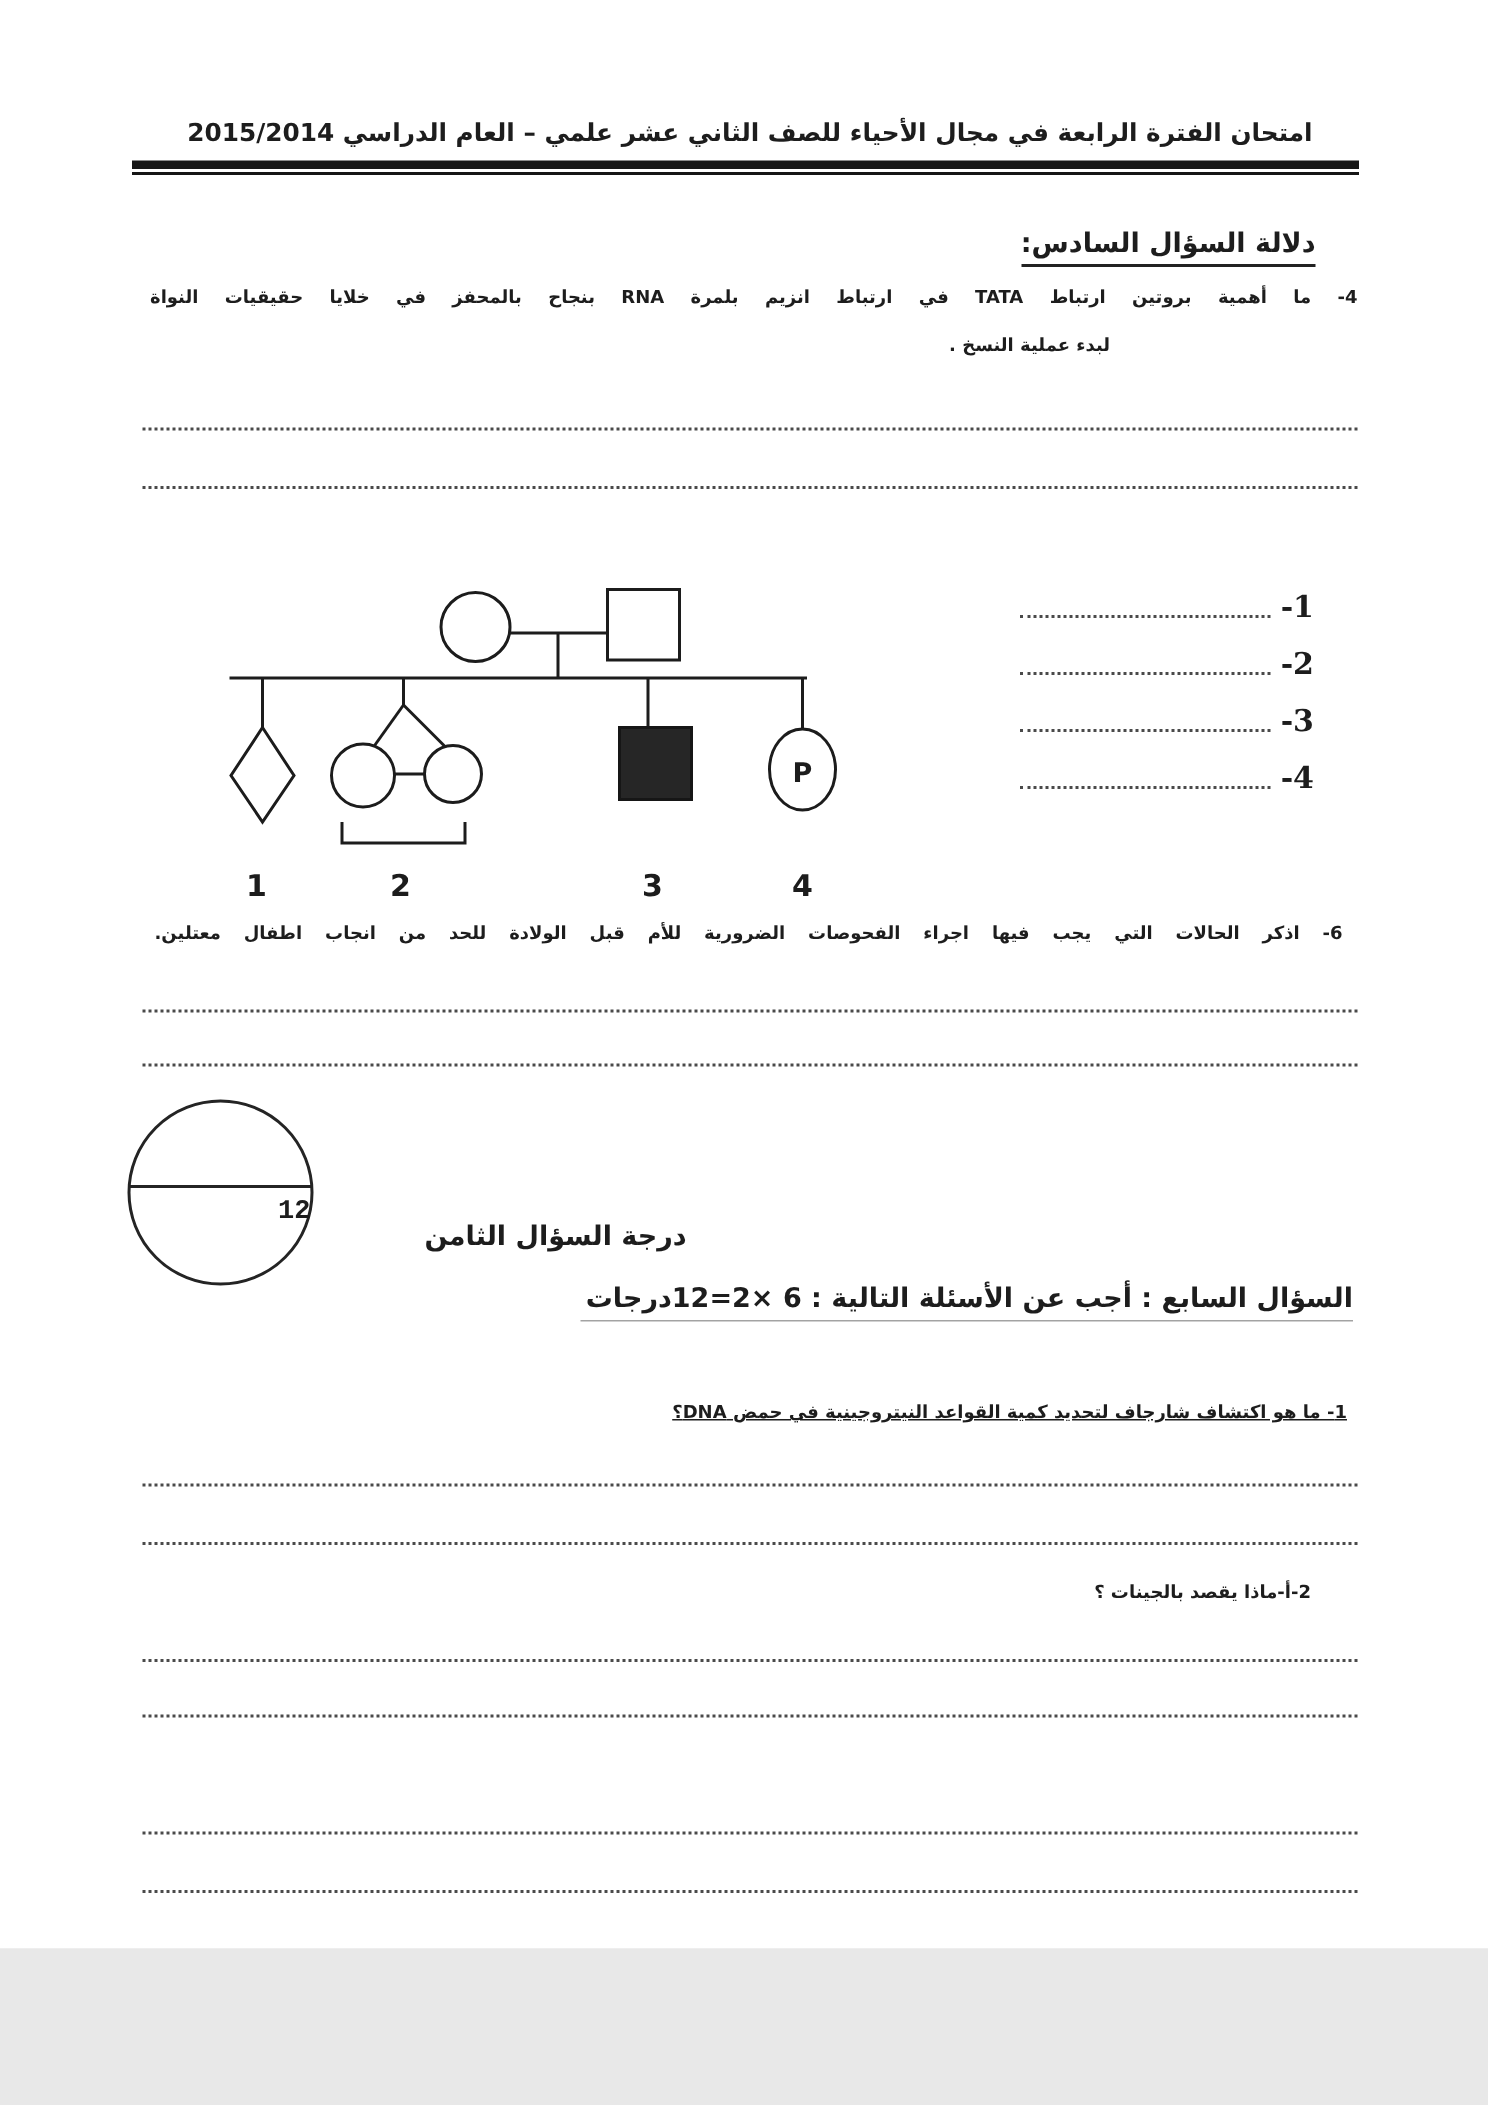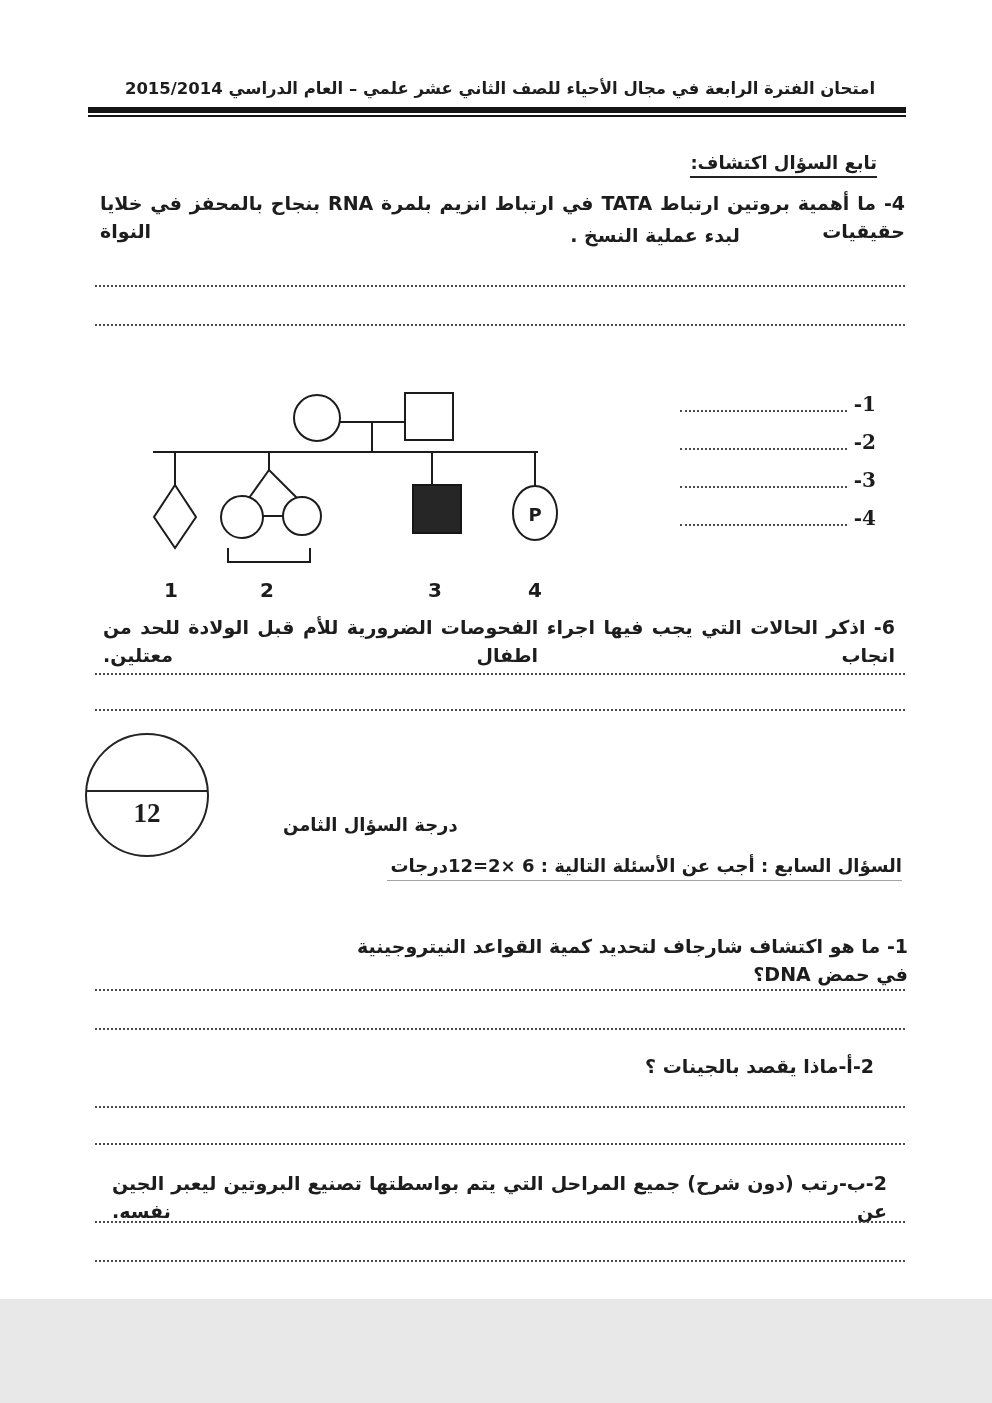--- a/index.html
+++ b/index.html
@@ -7,21 +7,21 @@
     position:relative;
     width:992px;height:1299px;
     margin:0 auto;
     background:#ffffff;
     font-family:"DejaVu Sans","Liberation Sans",sans-serif;
     color:#1d1d1d;
     overflow:hidden;
   }
   .abs{position:absolute;}
   .ar{direction:rtl;unicode-bidi:plaintext;}
-  .qtext{font-size:19px;font-weight:700;line-height:1.45;}
+  .qtext{font-size:12px;font-weight:700;line-height:1.45;}
   .heading{font-size:18px;font-weight:700;}
   .just{text-align:justify;text-align-last:justify;}
   .right{text-align:right;}
   .center{text-align:center;}
   .underline2{border-bottom:2px solid #222;padding-bottom:3px;}
   .underline3{border-bottom:1px solid #a3a3a3;padding-bottom:4px;}
   .dotline{
     height:0;
     border-bottom:2px dotted #4a4a4a;
   }
@@ -42,40 +42,40 @@
     left:85px;top:733px;width:124px;height:124px;
     border:2px solid #242424;border-radius:50%;
     box-sizing:border-box;
   }
   .score-divider{
     position:absolute;left:-1px;top:55px;width:122px;height:0;
     border-top:2px solid #242424;
   }
   .score-value{
     position:absolute;left:0;top:63px;width:100%;
-    text-align:center;font-size:27px;font-weight:700;
-    font-family:Liberation Serif, serif;
+    text-align:right;font-size:18px;font-weight:700;
+    font-family:Liberation Mono, monospace;
   }
   .pagenum{
     font-size:19px;font-family:"DejaVu Serif","Liberation Serif",serif;
   }
   svg .ln{stroke:#1c1c1c;stroke-width:2;fill:none;}
   svg .shape{stroke:#1c1c1c;stroke-width:2;fill:#ffffff;}
   svg .filled{stroke:#161616;stroke-width:2;fill:#262626;}
   svg text{fill:#1c1c1c;}
 </style>
 </head>
 <body>
 
 <div class="page">
 
   <div class="abs ar center" style="left:95px;top:79px;width:810px;font-size:16.5px;font-weight:700;">امتحان الفترة الرابعة في مجال الأحياء للصف الثاني عشر علمي – العام الدراسي 2015/2014</div>
   <div class="abs header-rule"></div>
 
-  <div class="abs ar heading underline2" style="right:115px;top:152px;">تابع السؤال اكتشاف:</div>
+  <div class="abs ar heading underline2" style="right:115px;top:152px;">دلالة السؤال السادس:</div>
 
   <div class="abs ar qtext just" style="left:100px;top:190px;width:805px;">4- ما أهمية بروتين ارتباط TATA في ارتباط انزيم بلمرة RNA بنجاح بالمحفز في خلايا حقيقيات النواة</div>
   <div class="abs ar qtext right" style="right:252px;top:222px;width:220px;">لبدء عملية النسخ .</div>
 
   <div class="abs dotline" style="left:95px;top:285px;width:810px;"></div>
   <div class="abs dotline" style="left:95px;top:324px;width:810px;"></div>
 
 
   <svg class="abs" style="left:125px;top:385px;" width="500" height="222" viewBox="0 0 500 222">
 
@@ -134,30 +134,29 @@
 
   <div class="abs score-badge">
     <div class="score-divider"></div>
     <div class="score-value">12</div>
   </div>
 
   <div class="abs ar heading" style="left:283px;top:814px;width:212px;text-align:left;">درجة السؤال الثامن</div>
 
   <div class="abs ar heading underline3 right" style="right:90px;top:855px;width:515px;">السؤال السابع : أجب عن الأسئلة التالية :  6 ×2=12درجات</div>
 
-  <div class="abs ar qtext right" style="right:84px;top:933px;width:585px;">1- ما هو اكتشاف شارجاف لتحديد كمية القواعد النيتروجينية في حمض DNA؟</div>
+  <div class="abs ar qtext right" style="right:94px;top:933px;width:585px;text-decoration:underline;">1- ما هو اكتشاف شارجاف لتحديد كمية القواعد النيتروجينية في حمض DNA؟</div>
 
   <div class="abs dotline" style="left:95px;top:989px;width:810px;"></div>
   <div class="abs dotline" style="left:95px;top:1028px;width:810px;"></div>
 
   <div class="abs ar qtext right" style="right:118px;top:1053px;width:300px;">2-أ-ماذا يقصد بالجينات ؟</div>
 
   <div class="abs dotline" style="left:95px;top:1106px;width:810px;"></div>
   <div class="abs dotline" style="left:95px;top:1143px;width:810px;"></div>
 
-  <div class="abs ar qtext just" style="left:112px;top:1170px;width:775px;">2-ب-رتب (دون شرح) جميع المراحل التي يتم بواسطتها تصنيع البروتين ليعبر الجين عن نفسه.</div>
 
   <div class="abs dotline" style="left:95px;top:1221px;width:810px;"></div>
   <div class="abs dotline" style="left:95px;top:1260px;width:810px;"></div>
 
   <div class="abs center pagenum" style="left:450px;top:1311px;width:80px;">9</div>
 
 </div>
 
 </body></html>

